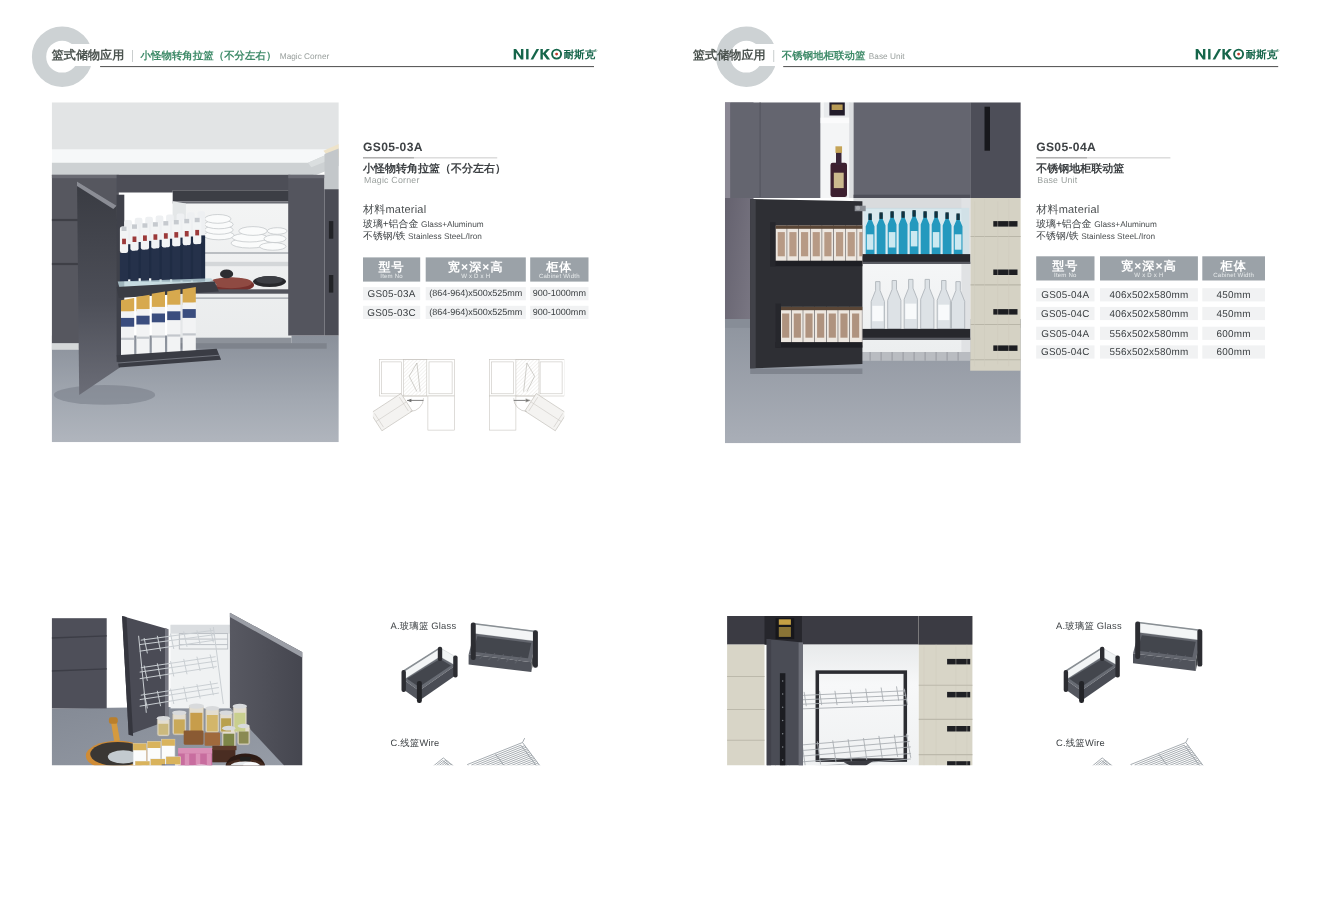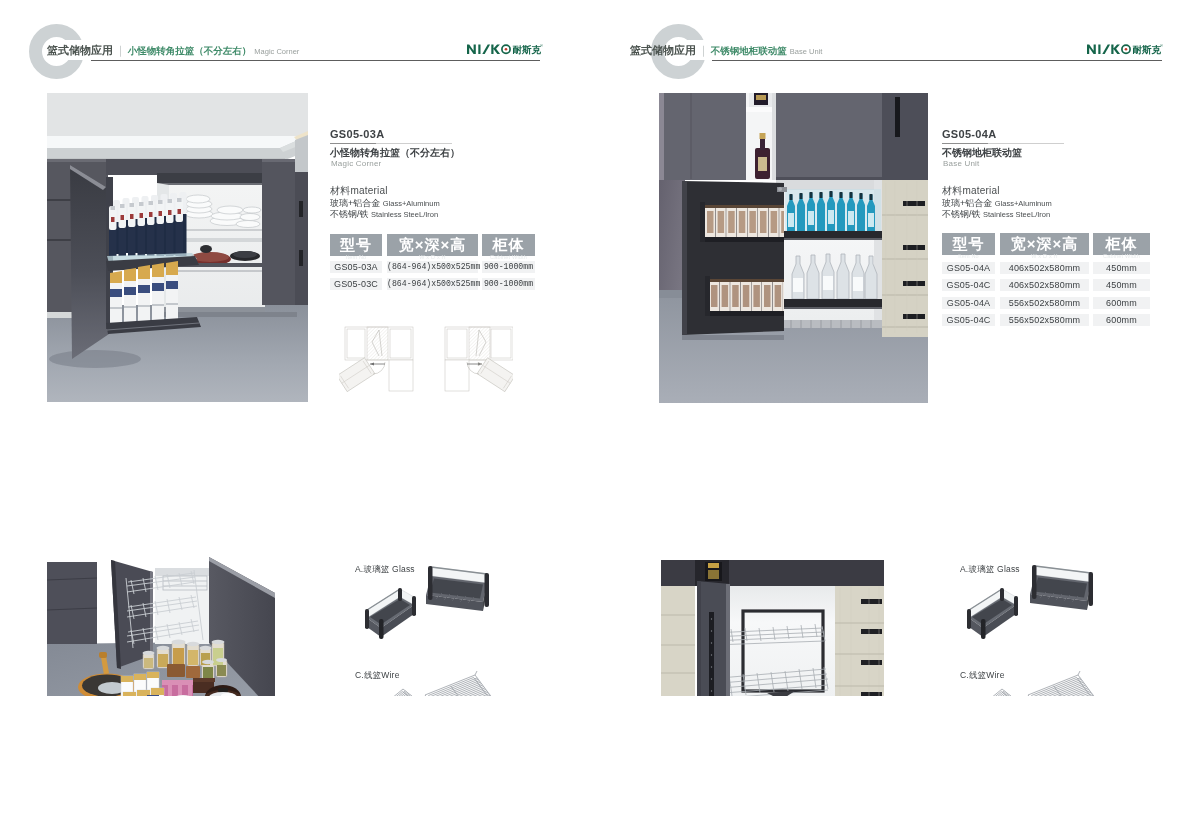--- a/index.html
+++ b/index.html
@@ -14,24 +14,24 @@
   .heng{font-size:7.5px;font-weight:400;color:#9aa09e;letter-spacing:0px;}
   .hrule{position:absolute;height:1px;background:#5d5d5d;}
   .model{position:absolute;font-size:11px;font-weight:bold;color:#3e4245;letter-spacing:0.3px;}
   .mrule{position:absolute;height:1px;background:linear-gradient(to right,#8f8f8f 0 38%,#cfcfcf 38%);}
   .ptitle{position:absolute;font-size:10px;font-weight:bold;color:#3e4245;letter-spacing:0px;white-space:nowrap;}
   .psub{position:absolute;font-size:8px;color:#9aa09e;letter-spacing:0.2px;}
   .mat{position:absolute;font-size:10px;color:#4a4e50;letter-spacing:0.2px;}
   .matline{position:absolute;font-size:9px;font-weight:normal;color:#3e4245;white-space:nowrap;}
   .matline .en{font-size:7.5px;color:#4a4e50;}
   .th{position:absolute;background:#9ba2a8;color:#fff;text-align:center;line-height:1.1;}
-  .th .c{font-size:15px;font-weight:bold;display:block;padding-top:3px;letter-spacing:1px;}
+  .th .c{font-size:11px;font-weight:bold;display:block;padding-top:3px;letter-spacing:1px;}
   .th .e{font-size:6px;display:block;color:#e8ebec;letter-spacing:0.2px;transform:scale(0.92);}
   .td{position:absolute;background:#f1f2f3;color:#3c4043;font-size:9px;text-align:center;letter-spacing:0.2px;white-space:nowrap;}
-  .td.tight{font-size:8.2px;letter-spacing:0;font-family:Liberation Mono, monospace;}
+  .td.tight{font-size:8.2px;letter-spacing:0;}
   .itemlab{position:absolute;font-size:8.5px;color:#3f4346;letter-spacing:0.2px;}
   .pagenum{position:absolute;font-size:9px;color:#4a4a4a;}
 </style>
 </head>
 <body>
 <div id="canvas">
 
 <div class="cring" style="left:29px;top:24px;"></div>
 <div class="cgap" style="left:56px;top:40px;width:32px;height:20px;"></div>
 

